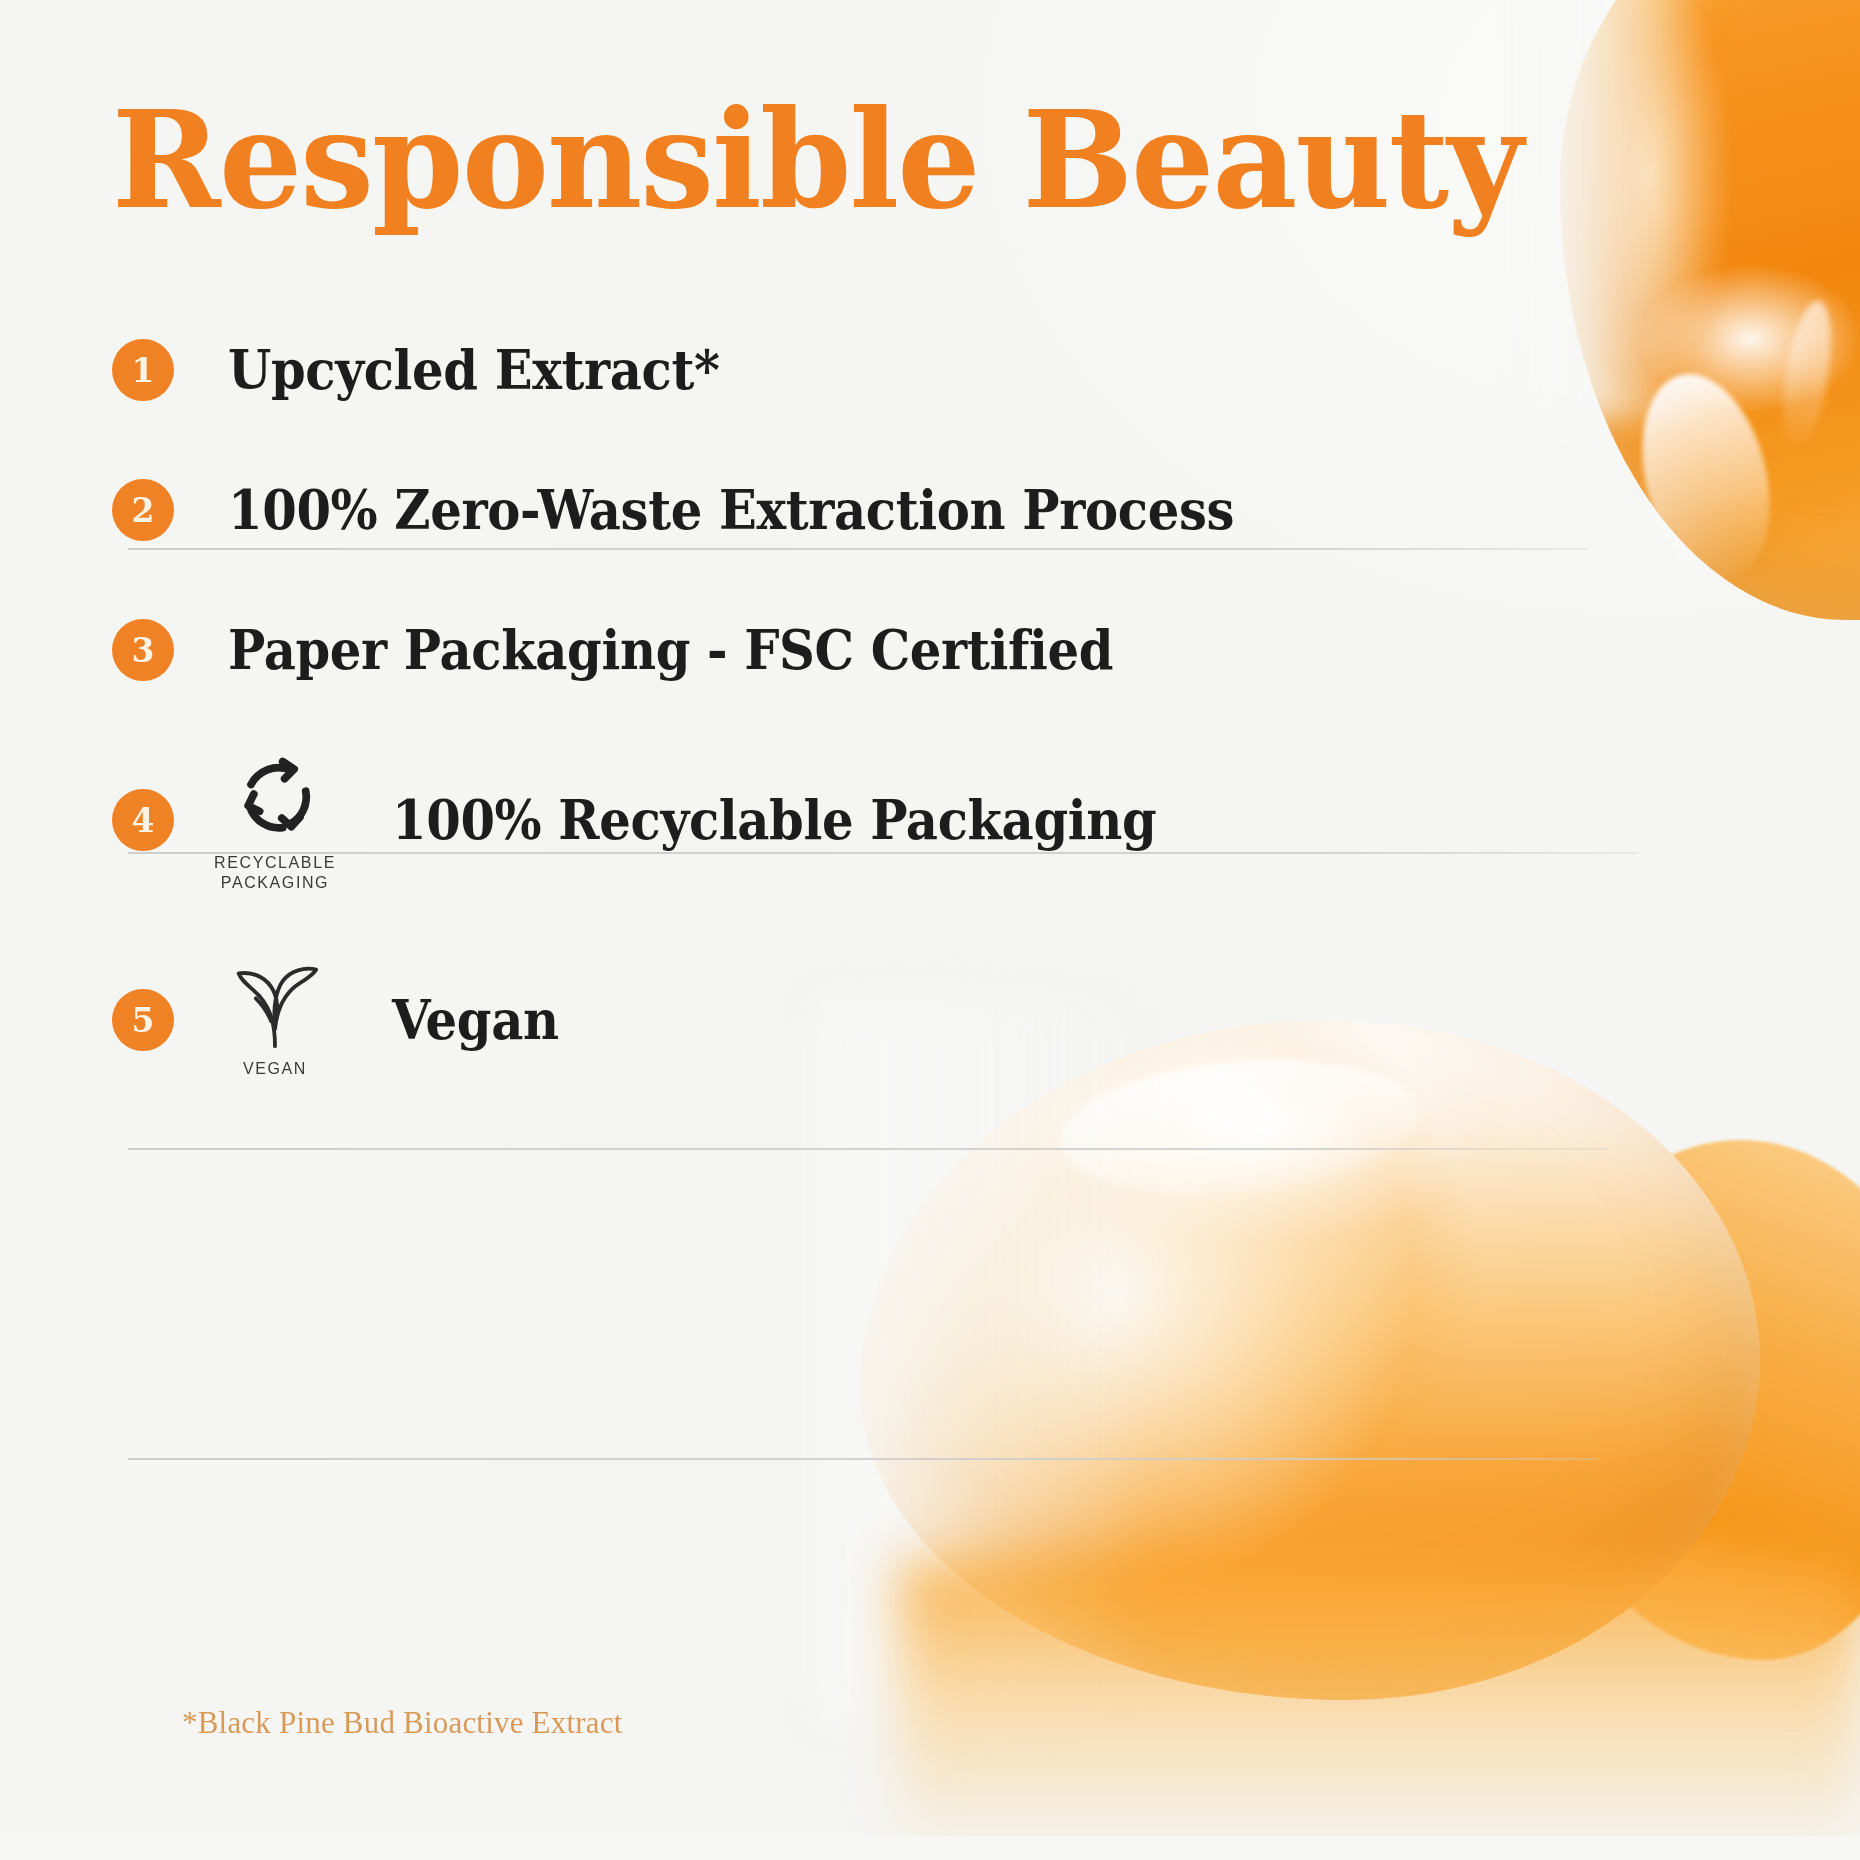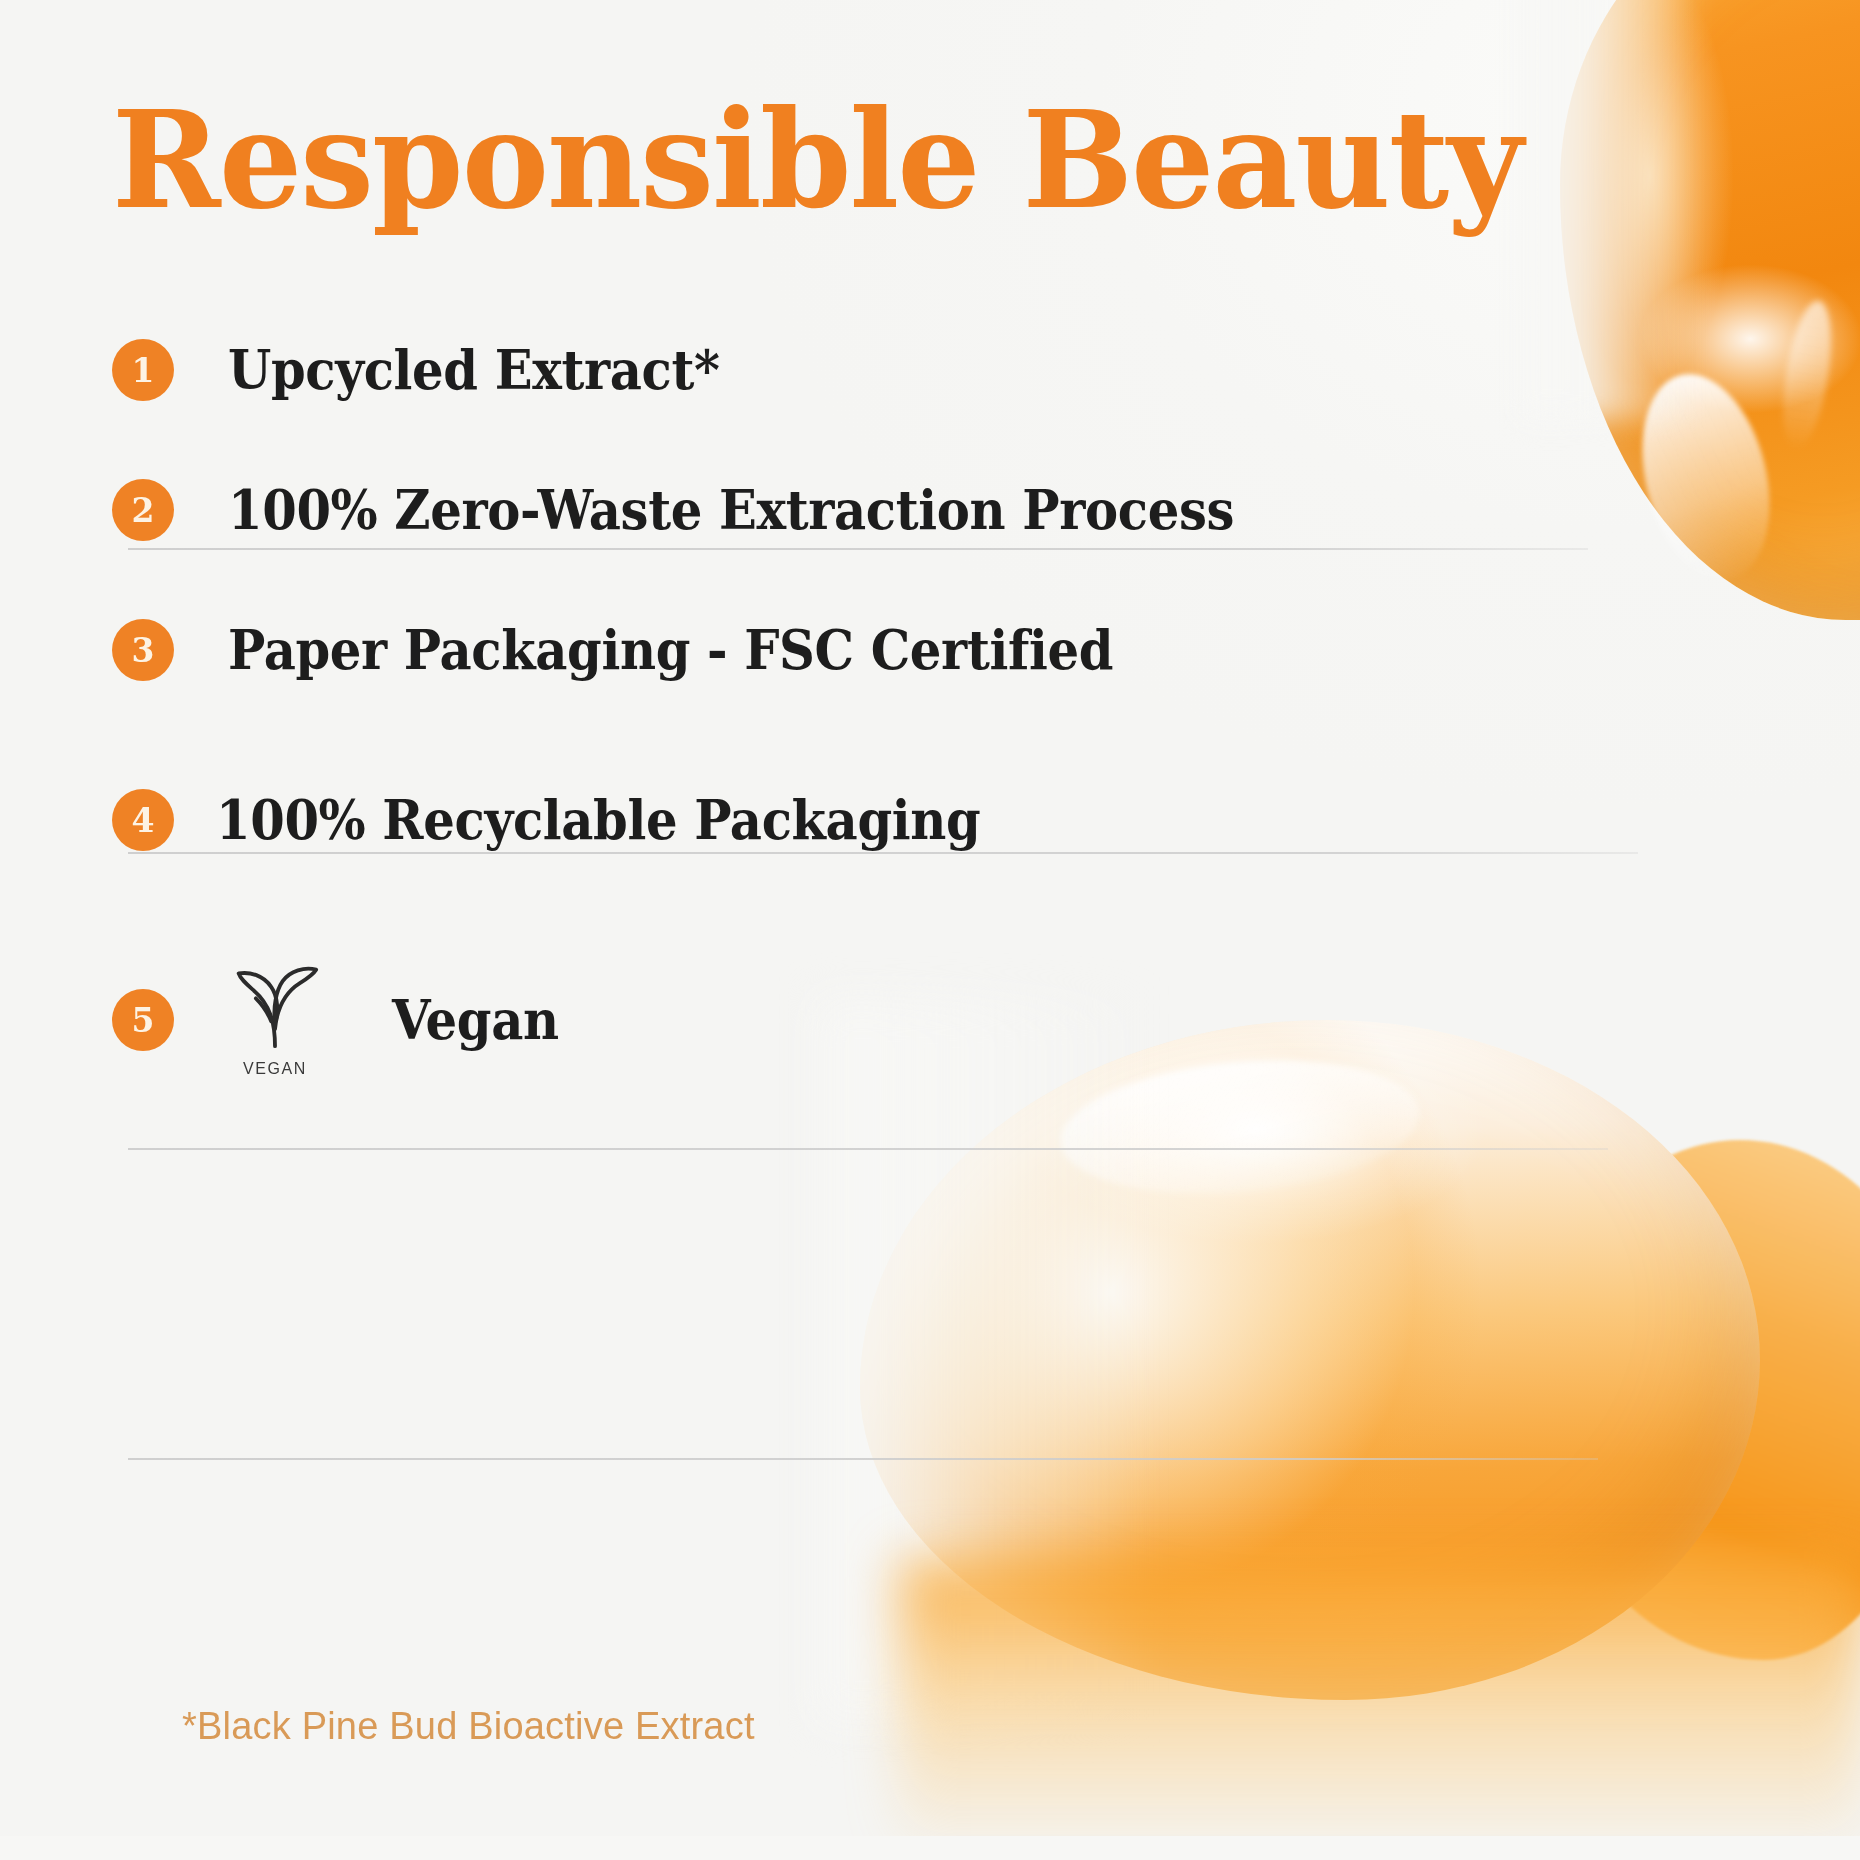--- a/index.html
+++ b/index.html
@@ -194,22 +194,22 @@
     background:linear-gradient(90deg, rgba(205,205,205,0.95) 0%, rgba(205,205,205,0.85) 80%, rgba(205,205,205,0.3) 100%);
   }
   .d1 { top:548px; width:1460px; }
   .d2 { top:852px; width:1510px; }
   .d3 { top:1148px; width:1480px; }
   .d4 { top:1458px; width:1470px; }
 
   .footnote {
     position:absolute;
     left:182px; top:1705px;
-    font-family:Liberation Sans, sans-serif;
-    font-size:38px;
+    font-family:Liberation Serif, serif;
+    font-size:31px;
     color:#d99a57;
     letter-spacing:0.2px;
   }
 </style>
 </head>
 <body>
 
 <div class="canvas">
 
   <div class="droplets">
@@ -242,20 +242,34 @@
         <div class="item-text text-pad">100% Zero-Waste Extraction Process</div>
       </div>
 
       <div class="row">
         <div class="badge">3</div>
         <div class="item-text text-pad">Paper Packaging - FSC Certified</div>
       </div>
 
       <div class="row row-tall">
         <div class="badge">4</div>
+        <div class="cert">
+          <span>
+            <svg width="96" height="96" viewBox="0 0 100 100" fill="none" stroke="#222" stroke-width="8" stroke-linecap="round">
+              <path d="M25 38 A32 32 0 0 1 66 23"></path>
+              <path d="M58 14 L70 22 L60 32" stroke-linejoin="round" fill="none"></path>
+              <path d="M82 45 A32 32 0 0 1 66 79"></path>
+              <path d="M76 72 L67 82 L57 73" stroke-linejoin="round" fill="none"></path>
+              <path d="M58 83 A32 32 0 0 1 24 62"></path>
+              <path d="M34 66 L22 60 L28 48" stroke-linejoin="round" fill="none"></path>
+            </svg>
+          </span>
+          <span class="cert-label">RECYCLABLE
+PACKAGING</span>
+        </div>
         <div class="item-text text-pad-wide">100% Recyclable Packaging</div>
       </div>
 
       <div class="row row-tall">
         <div class="badge">5</div>
         <div class="cert">
           <span>
             <svg width="96" height="88" viewBox="0 0 100 92" fill="none" stroke="#2b2b2b" stroke-width="4" stroke-linecap="round" stroke-linejoin="round">
               <path d="M50 88 C50 62 44 44 28 30 C20 23 14 18 12 12 C24 10 38 14 46 26 C53 36 54 52 50 64"></path>
               <path d="M50 70 C52 50 60 32 76 22 C84 17 90 13 93 8 C81 5 66 9 58 20 C51 30 48 48 50 62"></path>

